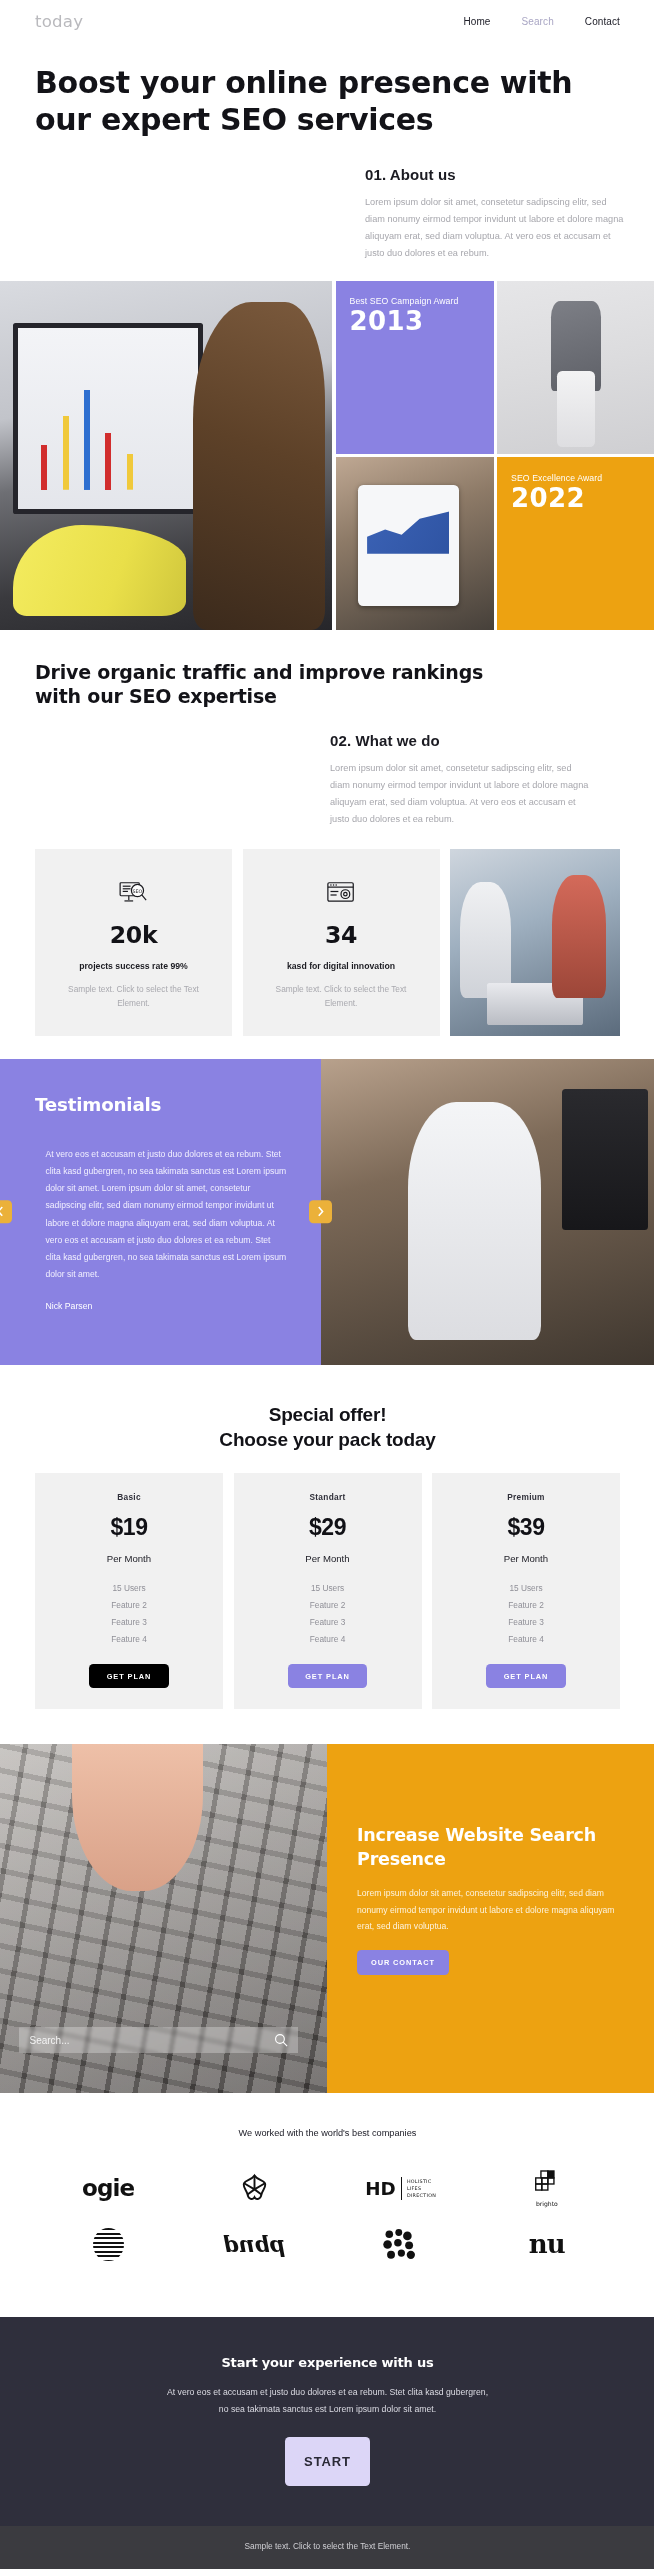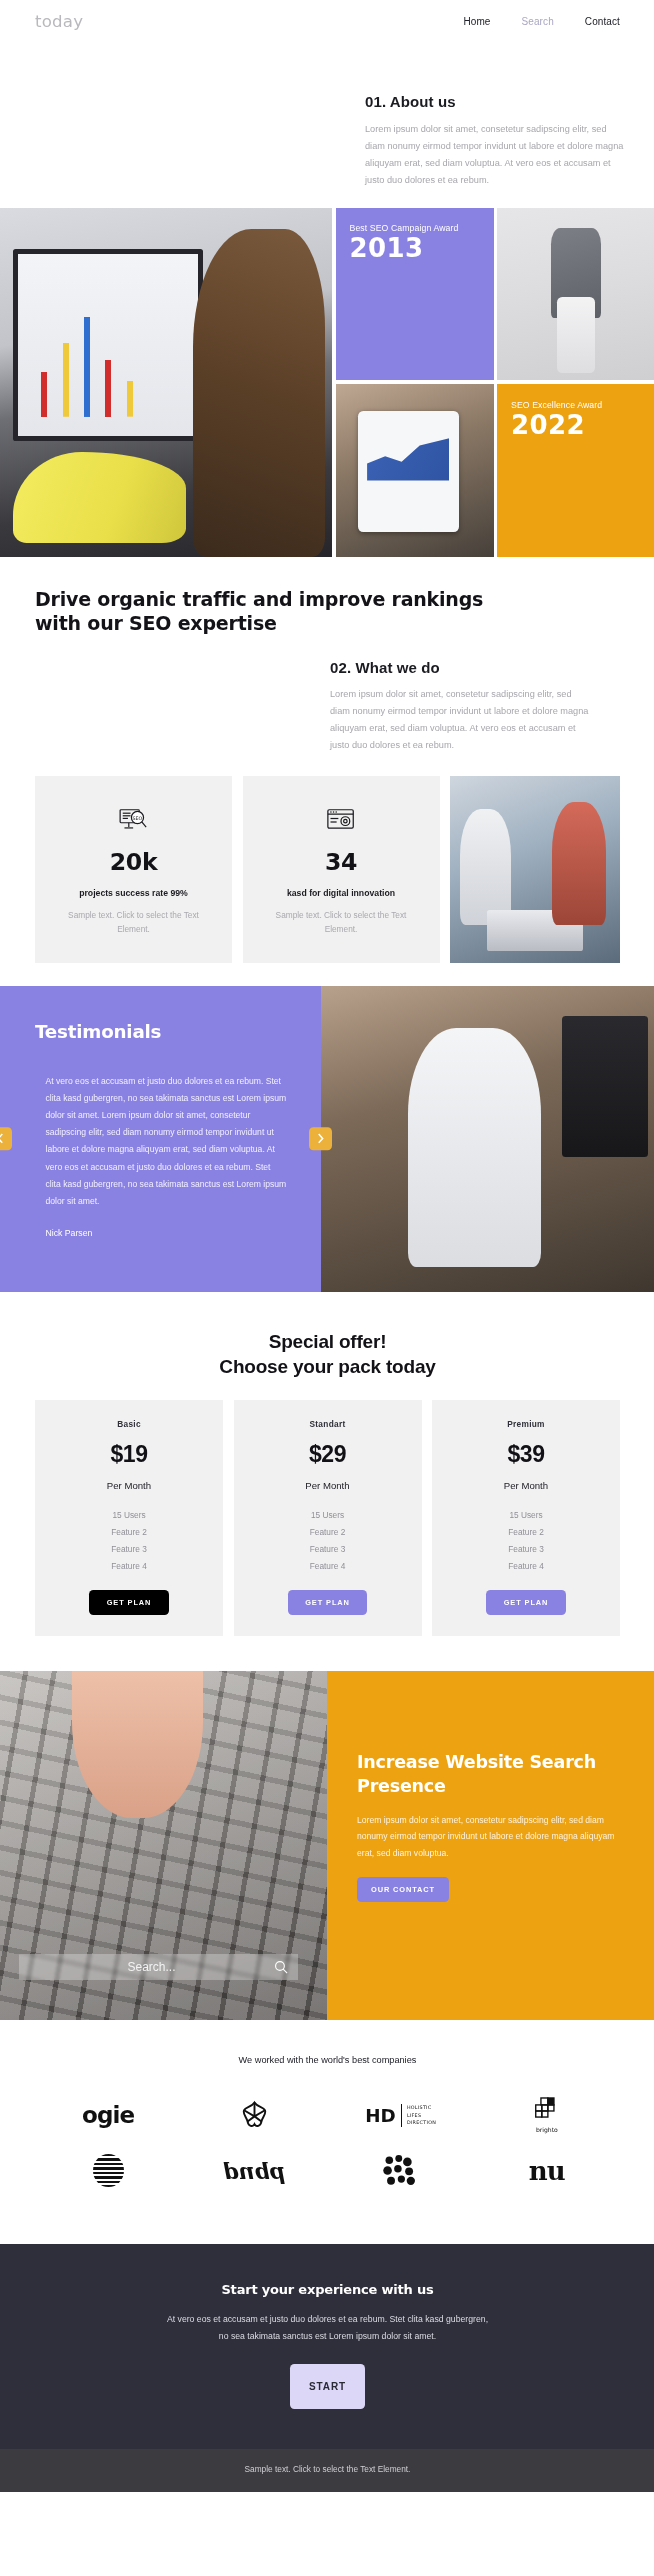--- a/index.html
+++ b/index.html
@@ -408,23 +408,22 @@
     align-items: center;
     padding: 0 10.5px;
     backdrop-filter: blur(1.7px);
   }
   .searchbar input {
     flex: 1;
     background: transparent;
     border: none;
     outline: none;
     color: #fff;
-    font-size: 12px;
+    font-size: 10px;
     font-family: "Liberation Sans", sans-serif;
-    text-align: center;
   }
   .searchbar input::placeholder { color: #f3f3f3; }
   .search-icon { width:14px;height:14px;color:#fff; }
 
   .cta-panel {
     flex: 1;
     background: #eda211;
     padding: 80px 30px 0 30px;
     color: #fff;
   }
@@ -493,21 +492,21 @@
     color: #dcdce4;
     max-width: 332px;
     margin: 0 auto 19px auto;
   }
   .start-btn {
     background: #dcd6f7;
     color: #2a2a36;
     border: none;
     border-radius: 4.4px;
     padding: 17px 19px;
-    font-size: 10px;
+    font-size: 13px;
     font-weight: 700;
     letter-spacing: 0.9px;
     cursor: pointer;
     font-family: "Liberation Sans", sans-serif;
   }
   .footer-bottom {
     background: #3b3b40;
     text-align: center;
     padding: 15.7px 0 17.5px 0;
     font-size: 8.3px;
@@ -522,20 +521,21 @@
   <div class="header">
     <div class="logo">today</div>
     <nav class="nav">
       <a href="#">Home</a>
       <a href="#" class="muted">Search</a>
       <a href="#">Contact</a>
     </nav>
   </div>
 
   <div class="hero">
+    <h1>Boost your online presence with our expert SEO services</h1>
     <div class="about-block">
       <div class="eyebrow">01. About us</div>
       <div class="muted-para">Lorem ipsum dolor sit amet, consetetur sadipscing elitr, sed diam nonumy eirmod tempor invidunt ut labore et dolore magna aliquyam erat, sed diam voluptua. At vero eos et accusam et justo duo dolores et ea rebum.</div>
     </div>
   </div>
 
   <div class="grid-strip">
     <div class="grid-left">
       <div class="photo photo-desk">
         <div class="desk-chart"></div>

